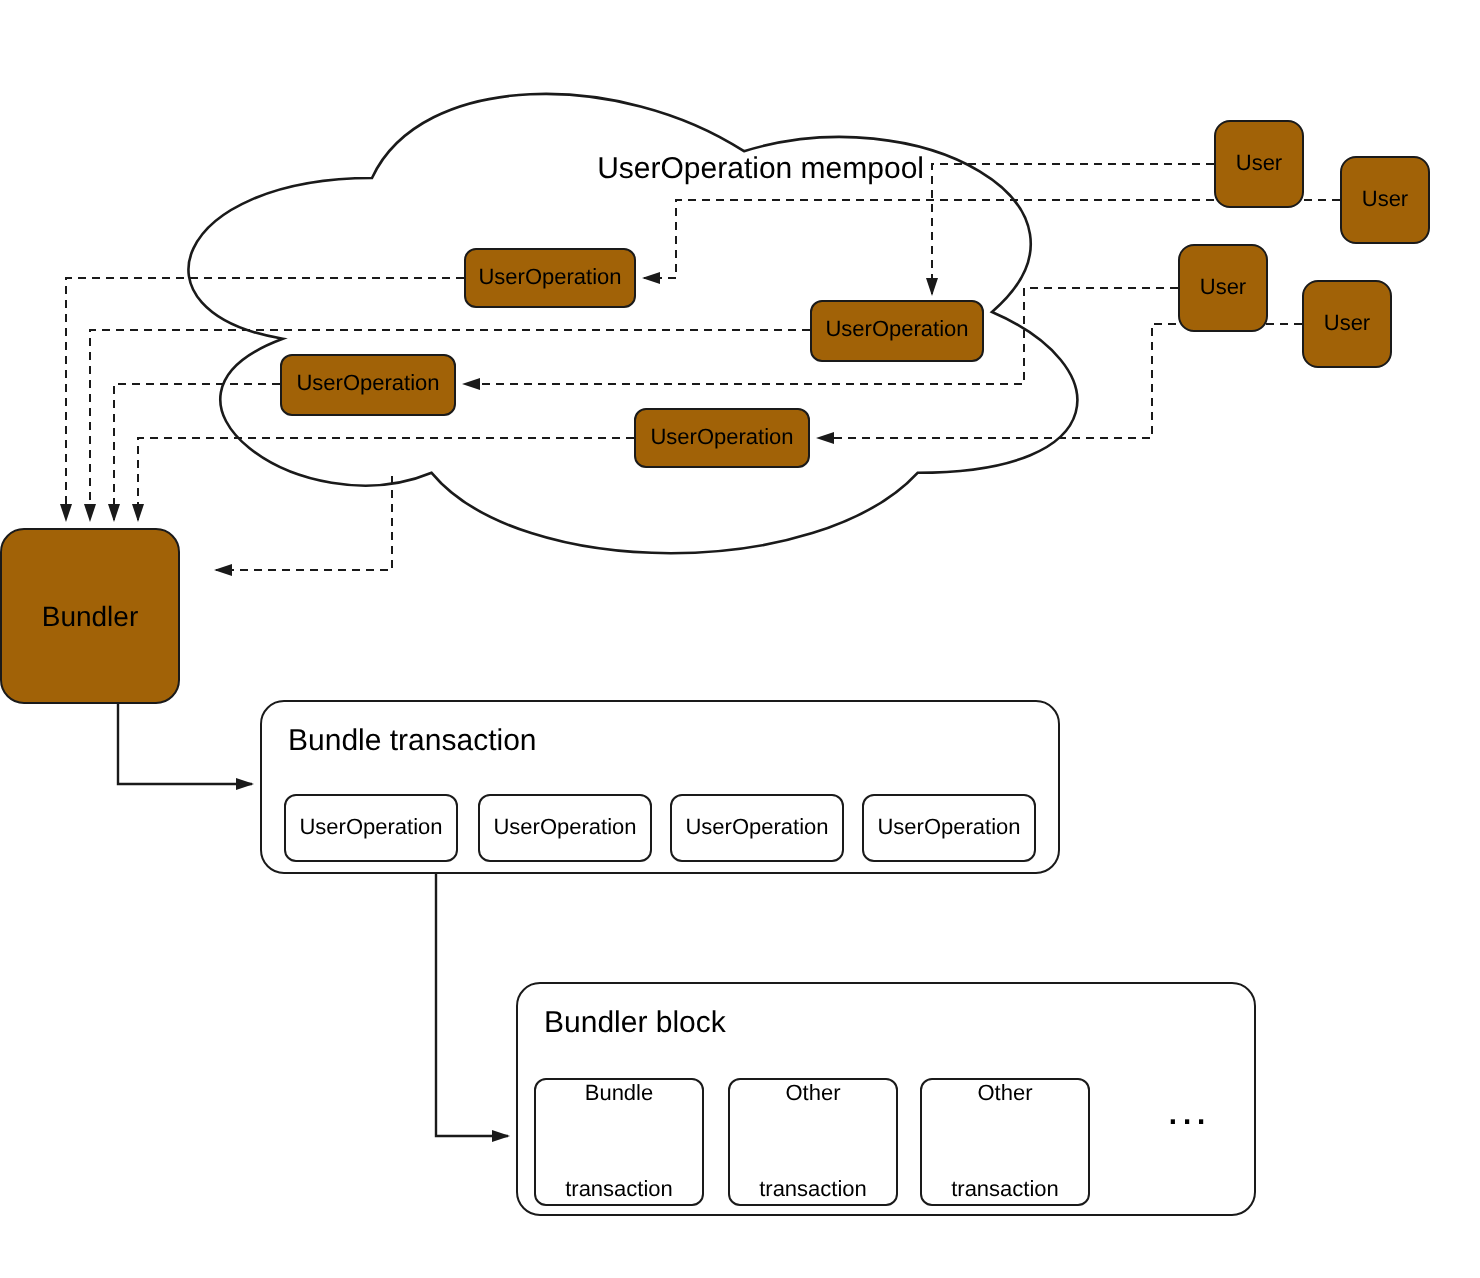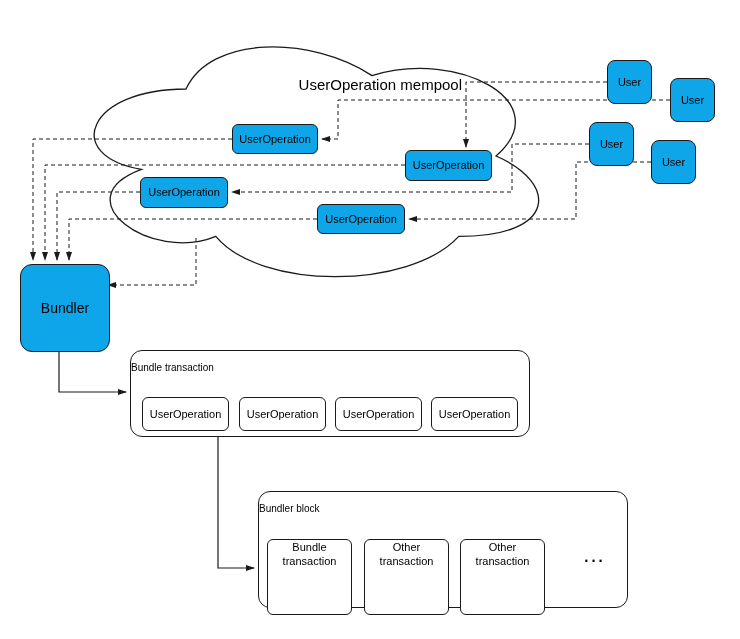--- a/index.html
+++ b/index.html
@@ -1,51 +1,51 @@
 <!DOCTYPE html>
 <html><head>
 <meta charset="utf-8">
 <style>
   *{box-sizing:border-box;margin:0;padding:0}
   html,body{background:#ffffff}
   body{font-family:"Liberation Sans", sans-serif;color:#000}
   #canvas{position:relative;width:740px;height:639px;background:#fff;overflow:hidden}
   #wires{position:absolute;left:0;top:0;width:740px;height:639px}
 
-  .node{position:absolute;border:1px solid #1a1a1a;background:#0ea5e9;
+  .node{position:absolute;border:1px solid #1a1a1a;background:#a16207;
         display:flex;align-items:center;justify-content:center;text-align:left;
         line-height:1.15}
   .uo-box{border-radius:6px;font-size:11px}
   .user-box{border-radius:8px;font-size:11px}
 
   #uo1{left:232px;top:124px;width:86px;height:30px}
   #uo2{left:405px;top:150px;width:87px;height:31px}
   #uo3{left:140px;top:177px;width:88px;height:31px}
   #uo4{left:317px;top:204px;width:88px;height:30px}
 
   #user1{left:607px;top:60px;width:45px;height:44px}
   #user2{left:670px;top:78px;width:45px;height:44px}
   #user3{left:589px;top:122px;width:45px;height:44px}
   #user4{left:651px;top:140px;width:45px;height:44px}
 
-  #bundler{left:20px;top:264px;width:90px;height:88px;border-radius:12px;font-size:14px}
+  #bundler{left:0;top:264px;width:90px;height:88px;border-radius:12px;font-size:14px}
 
   .container-box{position:absolute;border:1px solid #1a1a1a;background:#fff;border-radius:12px}
   #bundle-container{left:130px;top:350px;width:400px;height:87px}
   #eth-container{left:258px;top:491px;width:370px;height:117px}
 
-  .container-title{position:absolute;left:0;top:11px;font-size:10px;white-space:nowrap}
+  .container-title{position:absolute;left:13px;top:11px;font-size:15px;white-space:nowrap}
 
   .buo{position:absolute;top:46px;height:34px;width:87px;border:1px solid #1a1a1a;background:#fff;
        border-radius:6px;font-size:11px;display:flex;align-items:center;justify-content:center}
   #buo1{left:11px} #buo2{left:108px} #buo3{left:204px} #buo4{left:300px}
 
-  .ebox{position:absolute;top:47px;height:76px;width:85px;border:1px solid #1a1a1a;background:#fff;
+  .ebox{position:absolute;top:47px;height:64px;width:85px;border:1px solid #1a1a1a;background:#fff;
         border-radius:6px;font-size:11px;line-height:14px;
-        display:flex;flex-direction:column;align-items:center;justify-content:flex-start;text-align:center}
+        display:flex;flex-direction:column;align-items:center;justify-content:space-between;text-align:center}
   #ebox1{left:8px} #ebox2{left:105px} #ebox3{left:201px}
 
   #eth-ellipsis{position:absolute;left:312px;top:52px;width:46px;height:26px;
                 font-size:22px;text-align:center;line-height:22px;letter-spacing:1px}
 
   #mempool-label{position:absolute;left:162px;top:76px;width:300px;text-align:right;
                  font-size:15px}
 </style>
 </head>
 <body>

